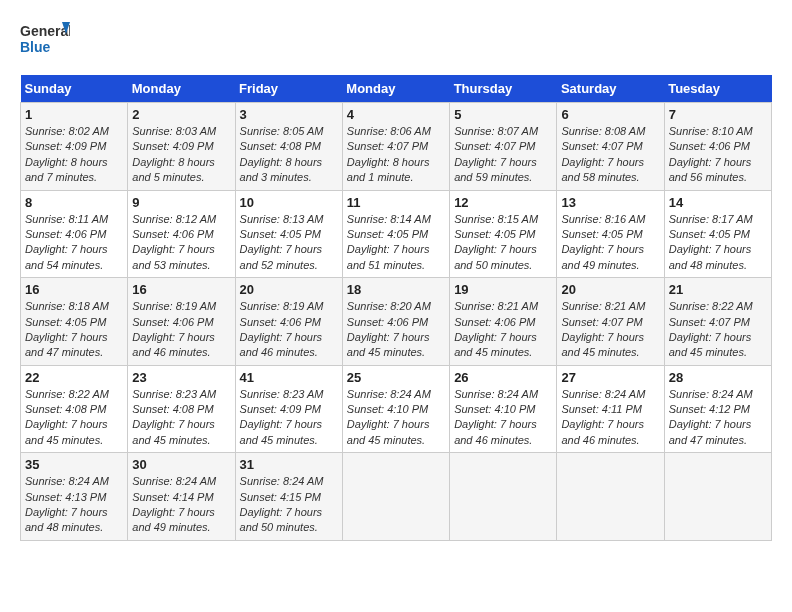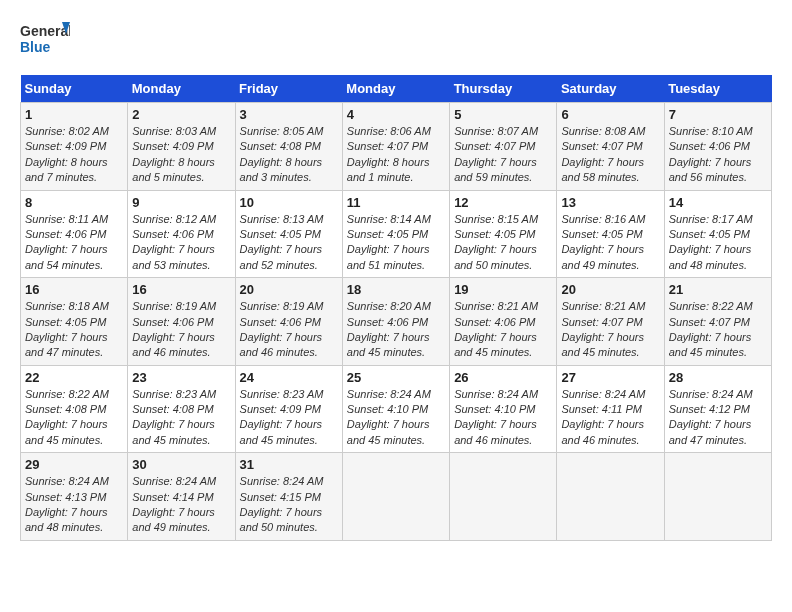--- a/index.html
+++ b/index.html
@@ -197,21 +197,21 @@
       <tr>
         <td>
           <span class="day-num">22</span>
           <div class="day-info">Sunrise: 8:22 AM<br>Sunset: 4:08 PM<br>Daylight: 7 hours and 45 minutes.</div>
         </td>
         <td>
           <span class="day-num">23</span>
           <div class="day-info">Sunrise: 8:23 AM<br>Sunset: 4:08 PM<br>Daylight: 7 hours and 45 minutes.</div>
         </td>
         <td>
-          <span class="day-num">24</span>
+          <span class="day-num">41</span>
           <div class="day-info">Sunrise: 8:23 AM<br>Sunset: 4:09 PM<br>Daylight: 7 hours and 45 minutes.</div>
         </td>
         <td>
           <span class="day-num">25</span>
           <div class="day-info">Sunrise: 8:24 AM<br>Sunset: 4:10 PM<br>Daylight: 7 hours and 45 minutes.</div>
         </td>
         <td>
           <span class="day-num">26</span>
           <div class="day-info">Sunrise: 8:24 AM<br>Sunset: 4:10 PM<br>Daylight: 7 hours and 46 minutes.</div>
         </td>
@@ -219,21 +219,21 @@
           <span class="day-num">27</span>
           <div class="day-info">Sunrise: 8:24 AM<br>Sunset: 4:11 PM<br>Daylight: 7 hours and 46 minutes.</div>
         </td>
         <td>
           <span class="day-num">28</span>
           <div class="day-info">Sunrise: 8:24 AM<br>Sunset: 4:12 PM<br>Daylight: 7 hours and 47 minutes.</div>
         </td>
       </tr>
       <tr>
         <td>
-          <span class="day-num">29</span>
+          <span class="day-num">35</span>
           <div class="day-info">Sunrise: 8:24 AM<br>Sunset: 4:13 PM<br>Daylight: 7 hours and 48 minutes.</div>
         </td>
         <td>
           <span class="day-num">30</span>
           <div class="day-info">Sunrise: 8:24 AM<br>Sunset: 4:14 PM<br>Daylight: 7 hours and 49 minutes.</div>
         </td>
         <td>
           <span class="day-num">31</span>
           <div class="day-info">Sunrise: 8:24 AM<br>Sunset: 4:15 PM<br>Daylight: 7 hours and 50 minutes.</div>
         </td>

